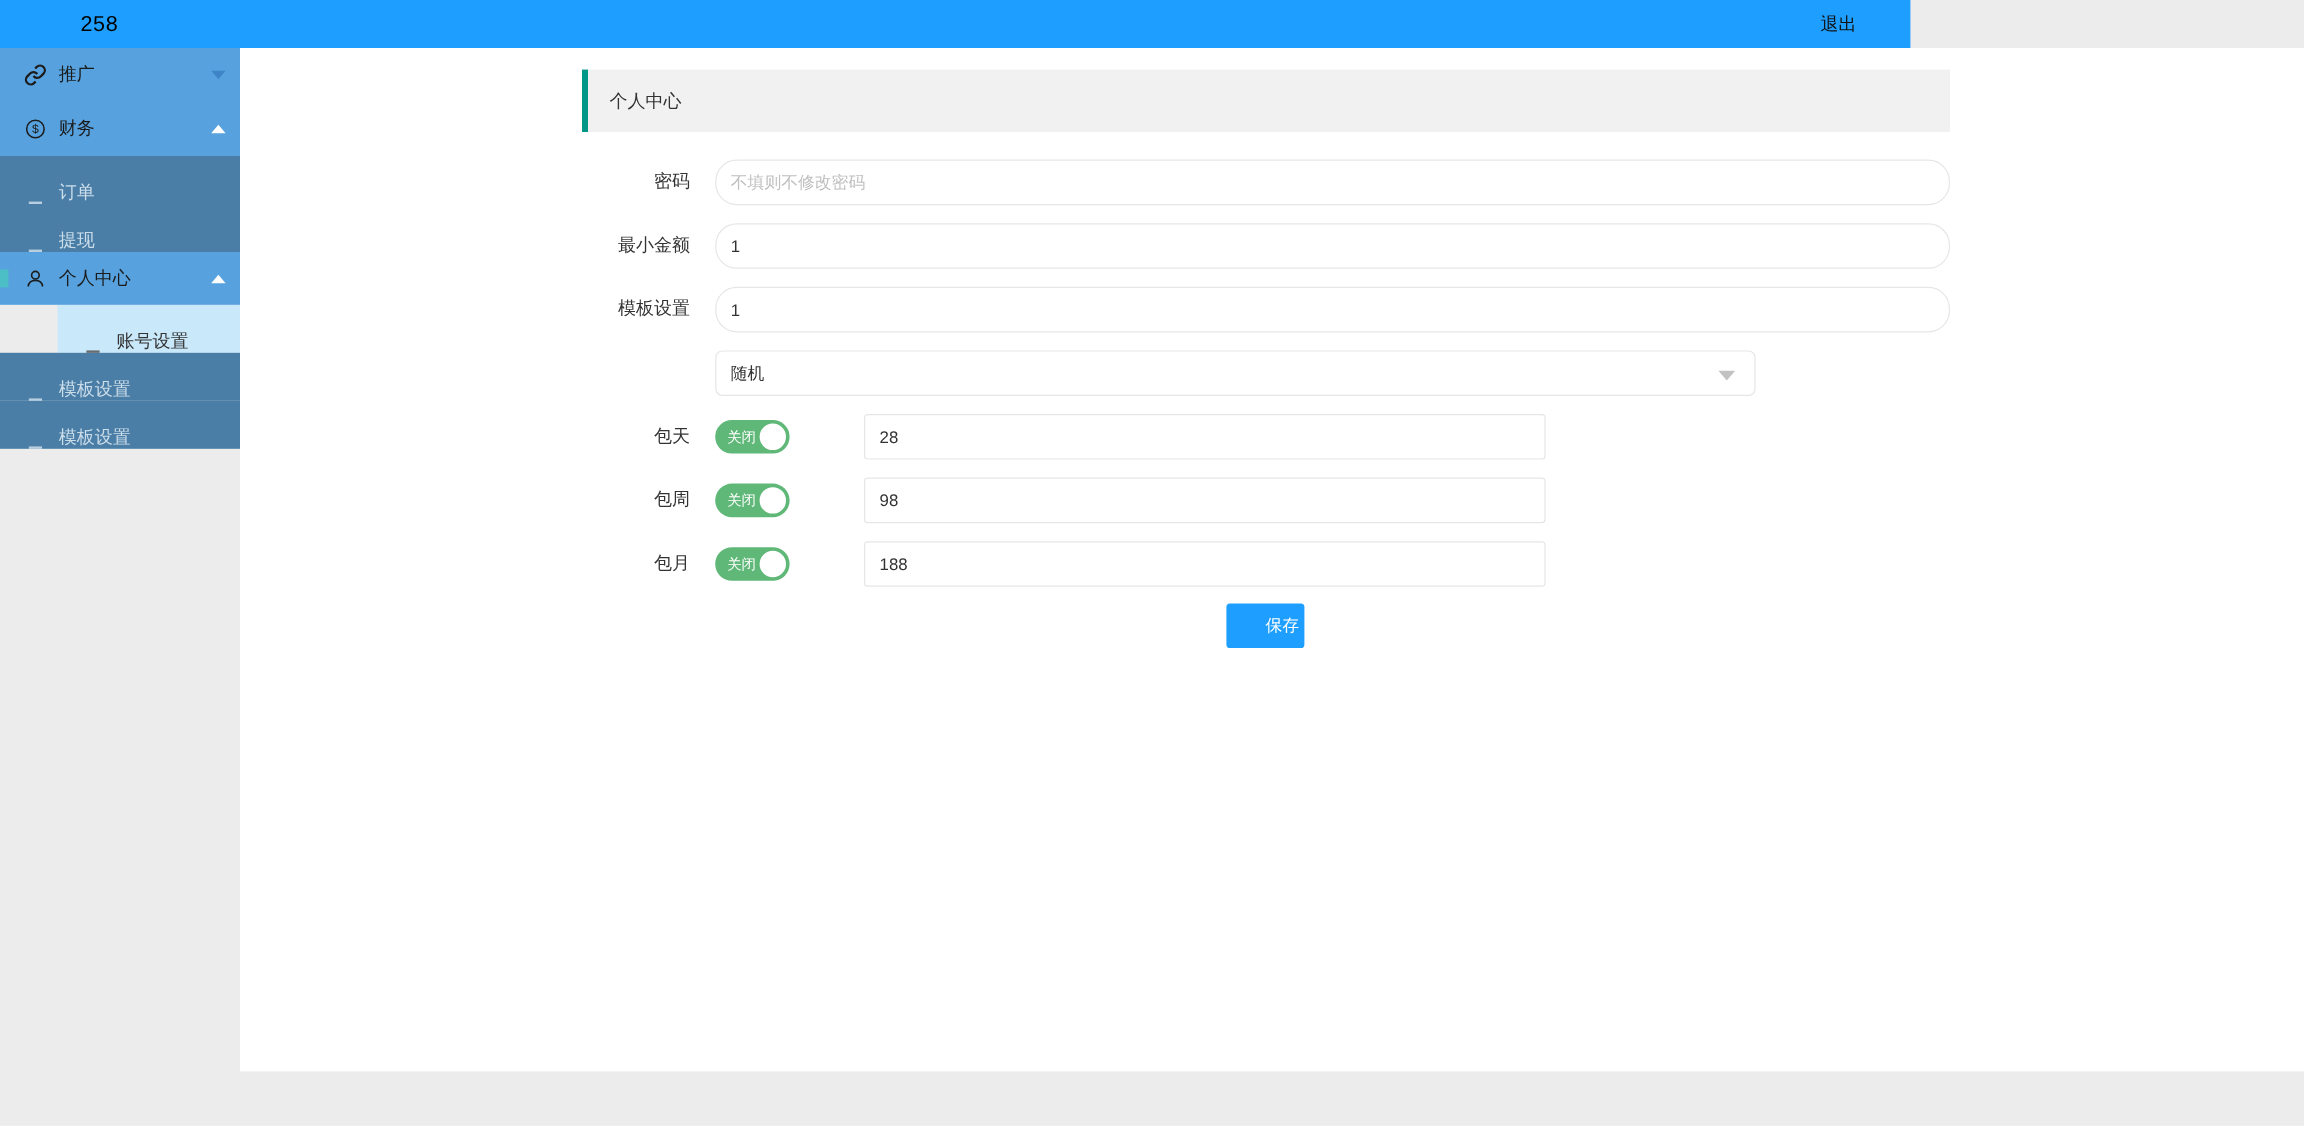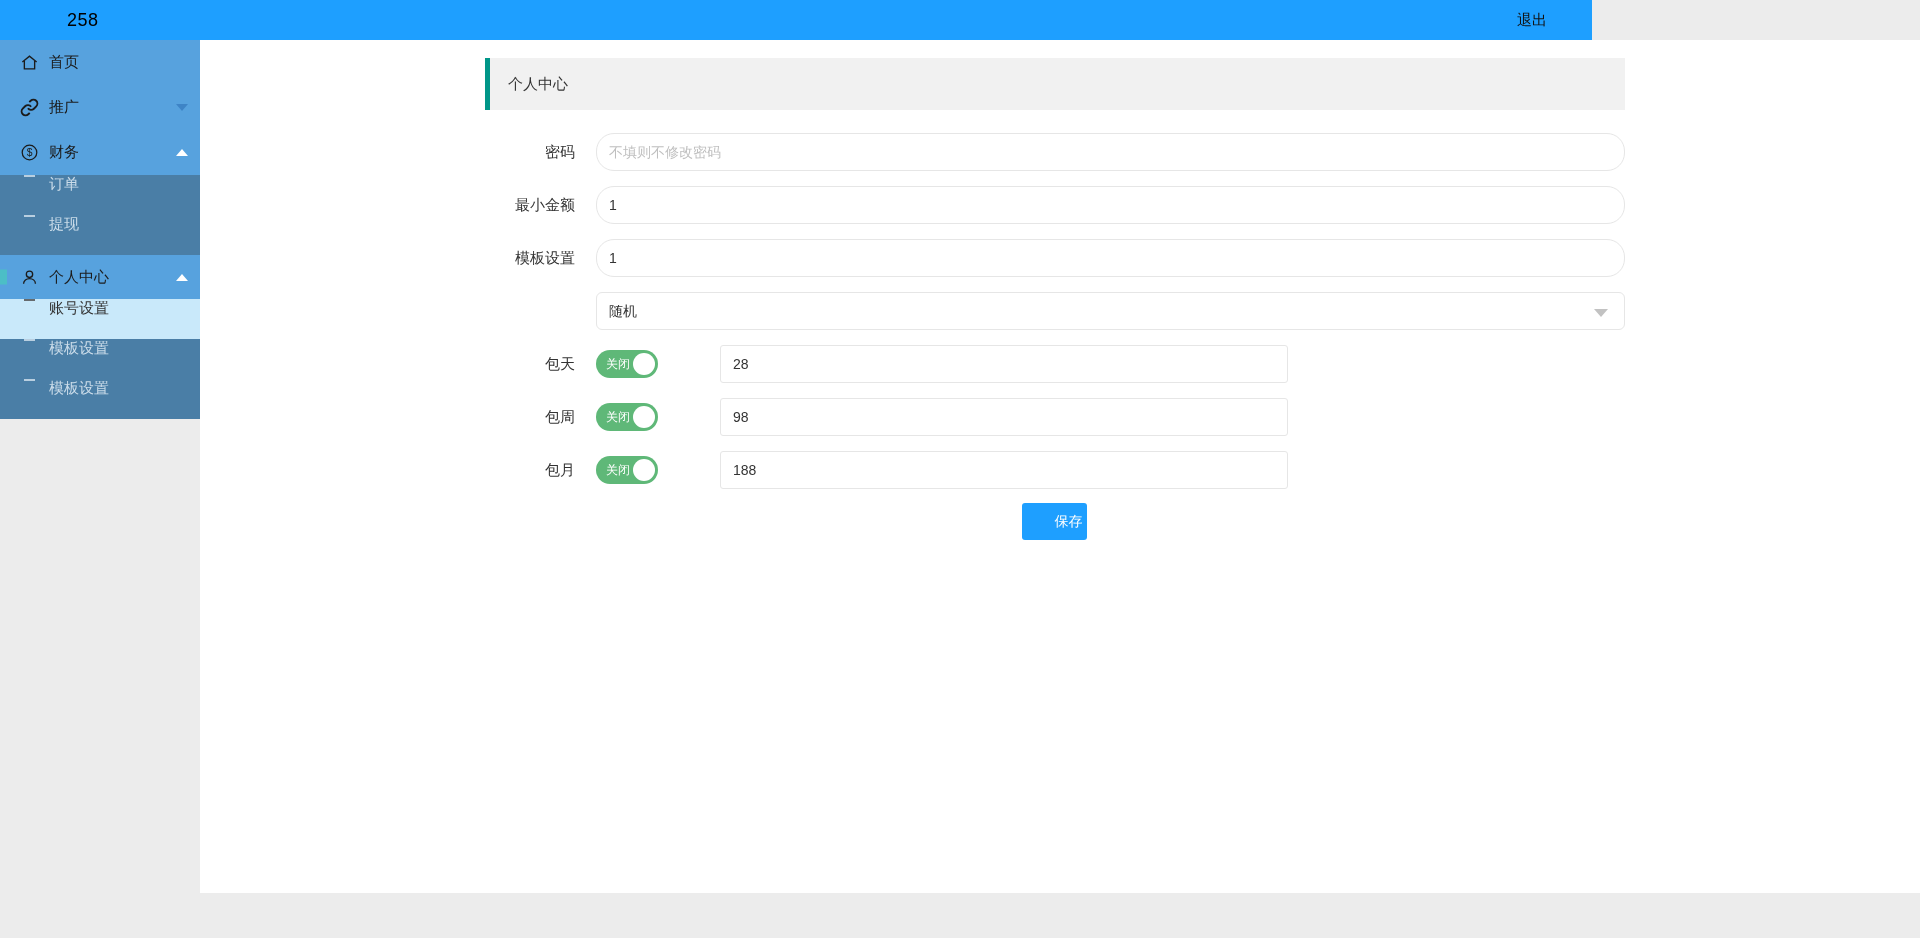--- a/index.html
+++ b/index.html
@@ -26,25 +26,25 @@
     position:relative; height:45px; display:flex; align-items:center;
     padding:0 12px 0 20px; background: var(--c-sidebar, #57A2DE);
     color:#1b1b1b; font-size:15px; cursor:pointer;
   }
   .nav-item .nav-icon { width:19px; height:19px; margin-right:10px; display:inline-flex; }
   .nav-icon svg { width:100%; height:100%; }
   .chev { margin-left:auto; width:0; height:0; }
   .chev-down { border-left:6px solid transparent; border-right:6px solid transparent; border-top:7px solid #3E84C6; }
   .chev-up   { border-left:6px solid transparent; border-right:6px solid transparent; border-bottom:7px solid #ffffff; }
   .submenu-item {
-    height:40px; display:flex; align-items:flex-start; padding-left:24px;
+    height:40px; display:flex; align-items:flex-end; padding-left:24px;
     background: var(--c-submenu, #4A7EA6); color:#CCDDEA; font-size:15px; cursor:pointer;
   }
   .submenu-item .dash { display:inline-block; width:11px; height:2px; background:currentColor; margin-right:14px; opacity:.85; }
-  .submenu-item.selected { background: var(--c-selected, #C9E9FA); color:#333; }
+  .submenu-item.selected { background: var(--c-selected, #C9E9FA); color:#333;margin-left:48px; }
   .submenu-item.selected .dash { background:#555; }
   .active-indicator {
     position:absolute; left:0; top:50%; transform:translateY(-50%);
     width:7px; height:15px; background: var(--c-indicator, #4CBEC6);
   }
 
   
   .content {
     position:absolute; left:200px; top:40px; width:1720px; height:853px;
     background:#ffffff;
@@ -64,21 +64,21 @@
   }
   .form-input {
     position:absolute; top:0; height:38px; border:1px solid #E6E6E6; border-radius:3px;
     font-size:14px; color:#333; padding:0 12px; outline:none; background:#fff;
     font-family:"Liberation Sans","DejaVu Sans",sans-serif;
   }
   .form-input::placeholder { color:#BFBFBF; }
   .wide   { left:396px; width:1029px;border-radius:18px; }
   .narrow { left:520px; width:568px; }
   .form-select {
-    position:absolute; left:396px; top:0; width:1029px; height:38px;
+    position:absolute; left:396px; top:0; width:867px; height:38px;
     border:1px solid #E6E6E6; border-radius:6px; background:#fff; cursor:pointer;
   }
   .form-select .select-value { line-height:36px; padding-left:12px; font-size:14px; color:#333; }
   .select-arrow {
     position:absolute; right:16px; top:16px; width:0; height:0;
     border-left:7px solid transparent; border-right:7px solid transparent;
     border-top:8px solid #C2C2C2;
   }
   .switch {
     position:absolute; left:396px; top:5px; width:62px; height:28px;
@@ -105,29 +105,20 @@
 
 <div class="page">
 
   <div class="topbar">
     <span class="brand">258</span>
     <span class="logout">退出</span>
   </div>
 
   <aside class="sidebar">
 
-    <div class="nav-item">
-      <span class="nav-icon">
-        <svg viewBox="0 0 24 24" fill="none" stroke="#1b1b1b" stroke-width="1.7">
-          <path d="M3 11.5 L12 4 L21 11.5"></path>
-            <path d="M5.5 10.2 V20 H18.5 V10.2"></path>
-        </svg>
-      </span>
-      <span>首页</span>
-    </div>
 
     <div class="nav-item">
       <span class="nav-icon">
         <svg viewBox="0 0 24 24" fill="none" stroke="#1b1b1b" stroke-width="2.4">
           <path d="M10 13a5 5 0 0 0 7.54.54l3-3a5 5 0 0 0-7.07-7.07l-1.72 1.71"></path>
           <path d="M14 11a5 5 0 0 0-7.54-.54l-3 3a5 5 0 0 0 7.07 7.07l1.71-1.71"></path>
         </svg>
       </span>
       <span>推广</span>
       <span class="chev chev-down"></span>

